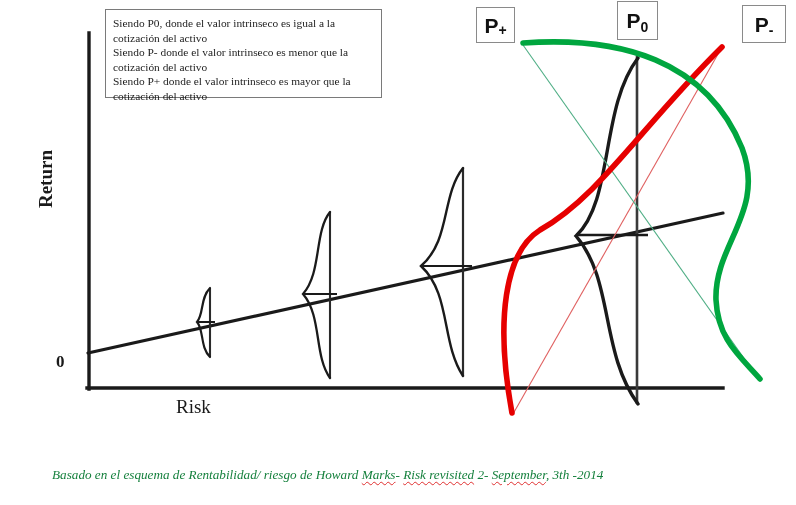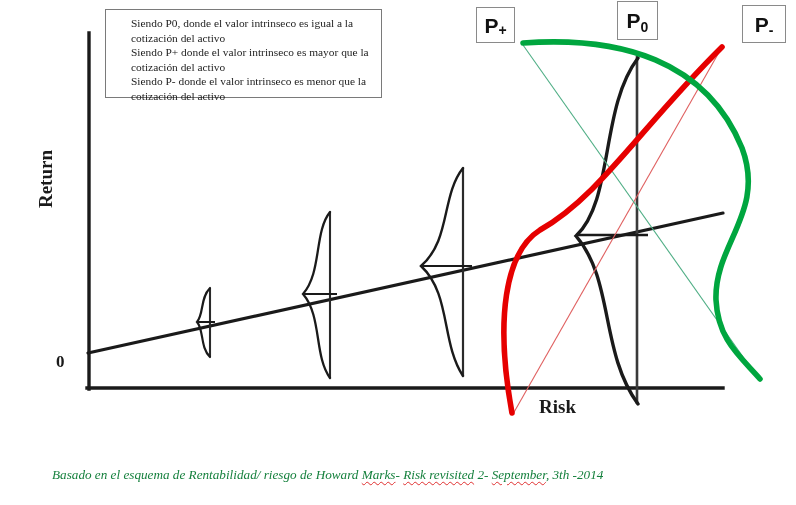--- a/index.html
+++ b/index.html
@@ -28,21 +28,21 @@
   
   .legend-box {
     position: absolute;
     left: 105px;
     top: 9px;
     width: 277px;
     height: 89px;
     box-sizing: border-box;
     border: 1px solid #7a7a7a;
     background: #ffffff;
-    padding: 6px 8px 4px 25px;
+    padding: 6px 8px 4px 7px;
     font-family: "Liberation Serif", serif;
     font-size: 11.4px;
     line-height: 14.6px;
     color: #1c1c1c;
   }
   .legend-line {
     white-space: normal;
   }
 
   
@@ -78,23 +78,23 @@
     font-family: "Liberation Serif", serif;
     font-weight: bold;
     font-size: 19px;
     color: #1a1a1a;
   }
   #x-axis-title {
     position: absolute;
     left: 176px;
     top: 396px;
     width: 400px;
-    text-align: right;
+    text-align: left;
     font-family: "Liberation Serif", serif;
-    font-weight: bold;
+    font-weight: normal;
     font-size: 19px;
     color: #1a1a1a;
   }
   #origin-label {
     position: absolute;
     left: 56px;
     top: 352px;
     font-family: "Liberation Serif", serif;
     font-weight: bold;
     font-size: 17px;
@@ -161,22 +161,22 @@
     <line x1="513" y1="414" x2="722" y2="47" stroke="#e06060" stroke-width="1.1"></line>
     <line x1="523" y1="45" x2="760" y2="381" stroke="#4fae85" stroke-width="1.1"></line>
 
     <path d="M722,47 C640,128 600,196 540,230 C505,252 495,320 512,413" fill="none" stroke="#e60000" stroke-width="5.6" stroke-linecap="round"></path>
 
     <path d="M523,43 C620,36 706,60 742,148 C766,212 714,244 716,300 C718,340 740,356 760,379" fill="none" stroke="#00a63f" stroke-width="5.6" stroke-linecap="round"></path>
   </svg>
 
   <div class="legend-box">
     <div class="legend-line">Siendo P0, donde el valor intrinseco es igual a la cotización del activo</div>
+    <div class="legend-line">Siendo P- donde el valor intrinseco es menor que la cotización del activo</div>
     <div class="legend-line">Siendo P+ donde el valor intrinseco es mayor que la cotización del activo</div>
-    <div class="legend-line">Siendo P- donde el valor intrinseco es menor que la cotización del activo</div>
   </div>
 
   <div class="p-box" id="p-plus-box">
     <span class="p-main">P</span>
       <span class="p-sub">+</span>
   </div>
 
   <div class="p-box" id="p-zero-box">
     <span class="p-main">P</span>
       <span class="p-sub">0</span>

